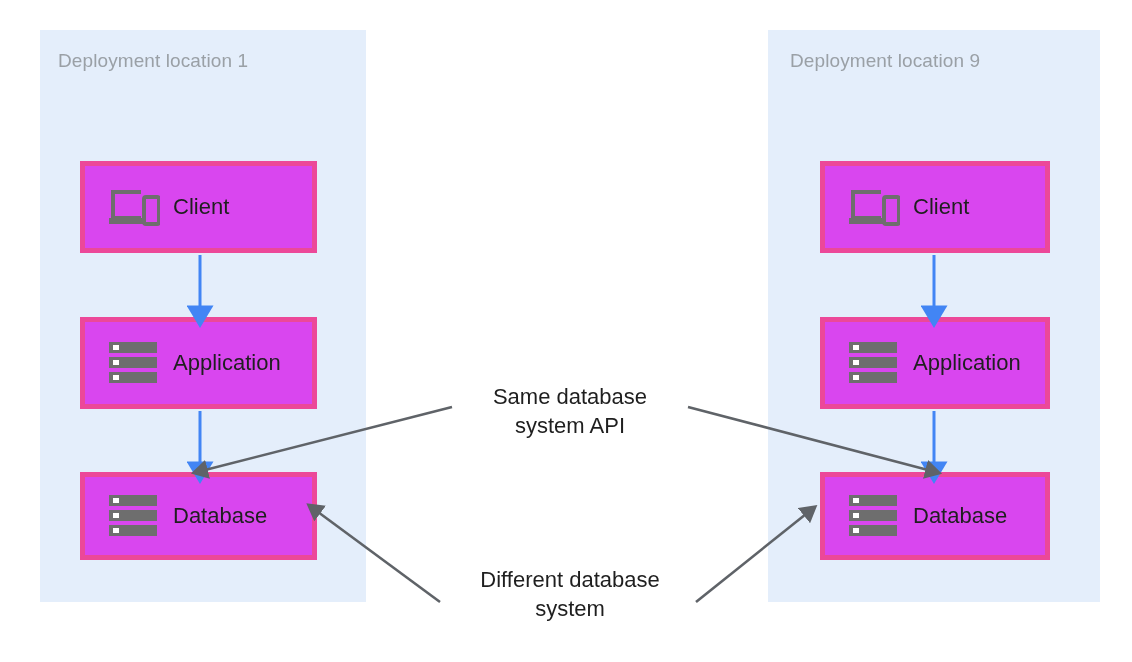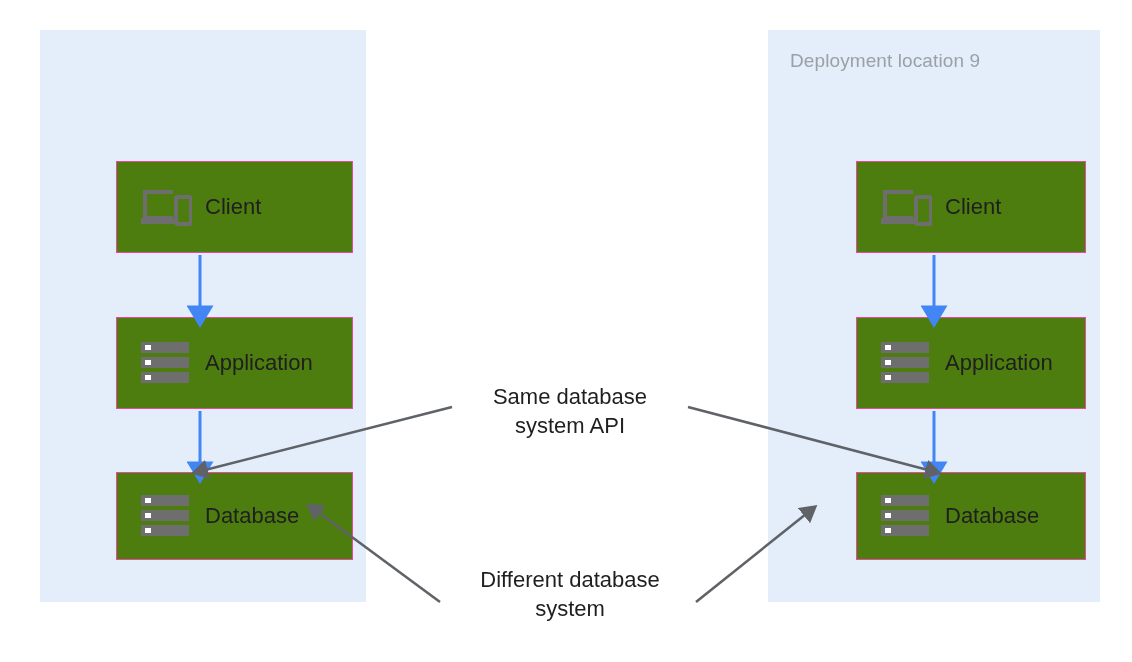--- a/index.html
+++ b/index.html
@@ -23,26 +23,25 @@
   }
   .zone-label {
     position: absolute;
     font-size: 19px;
     color: #9aa0a6;
     letter-spacing: 0.1px;
     white-space: nowrap;
   }
   .node {
     position: absolute;
-    background: #4d7c0f;
-    border: 1px solid #ec4899;
+    background: #d946ef;
+    border: 5px solid #ec4899;
     box-sizing: border-box;
     display: flex;
     align-items: center;
-    margin-left: 36px;
   }
   .node .icon {
     flex: 0 0 auto;
     margin-left: 20px;
     width: 58px;
     height: 46px;
     display: flex;
     align-items: center;
     justify-content: center;
   }
@@ -68,20 +67,21 @@
     line-height: 29px;
     white-space: pre-line;
   }
 </style>
 </head>
 <body>
 
 <div id="canvas">
 
   <div class="zone" style="left:40px; top:30px; width:326px; height:572px;"></div>
+  <div class="zone-label" style="left:58px; top:50px;">Deployment location 1</div>
 
   <div class="zone" style="left:768px; top:30px; width:332px; height:572px;"></div>
   <div class="zone-label" style="left:790px; top:50px;">Deployment location 9</div>
 
   <div class="node" style="left:80px; top:161px; width:237px; height:92px;">
     <span class="icon">
       <svg width="52" height="40" viewBox="0 0 52 40" aria-hidden="true">
         <path d="M3 3 h30 v4 h-26 v22 h26 v4 h-30 z" fill="#6e6e6e"></path>
         <rect x="1" y="31" width="34" height="6" fill="#6e6e6e"></rect>
         <rect x="36" y="10" width="15" height="27" rx="2" fill="none" stroke="#6e6e6e" stroke-width="4"></rect>

